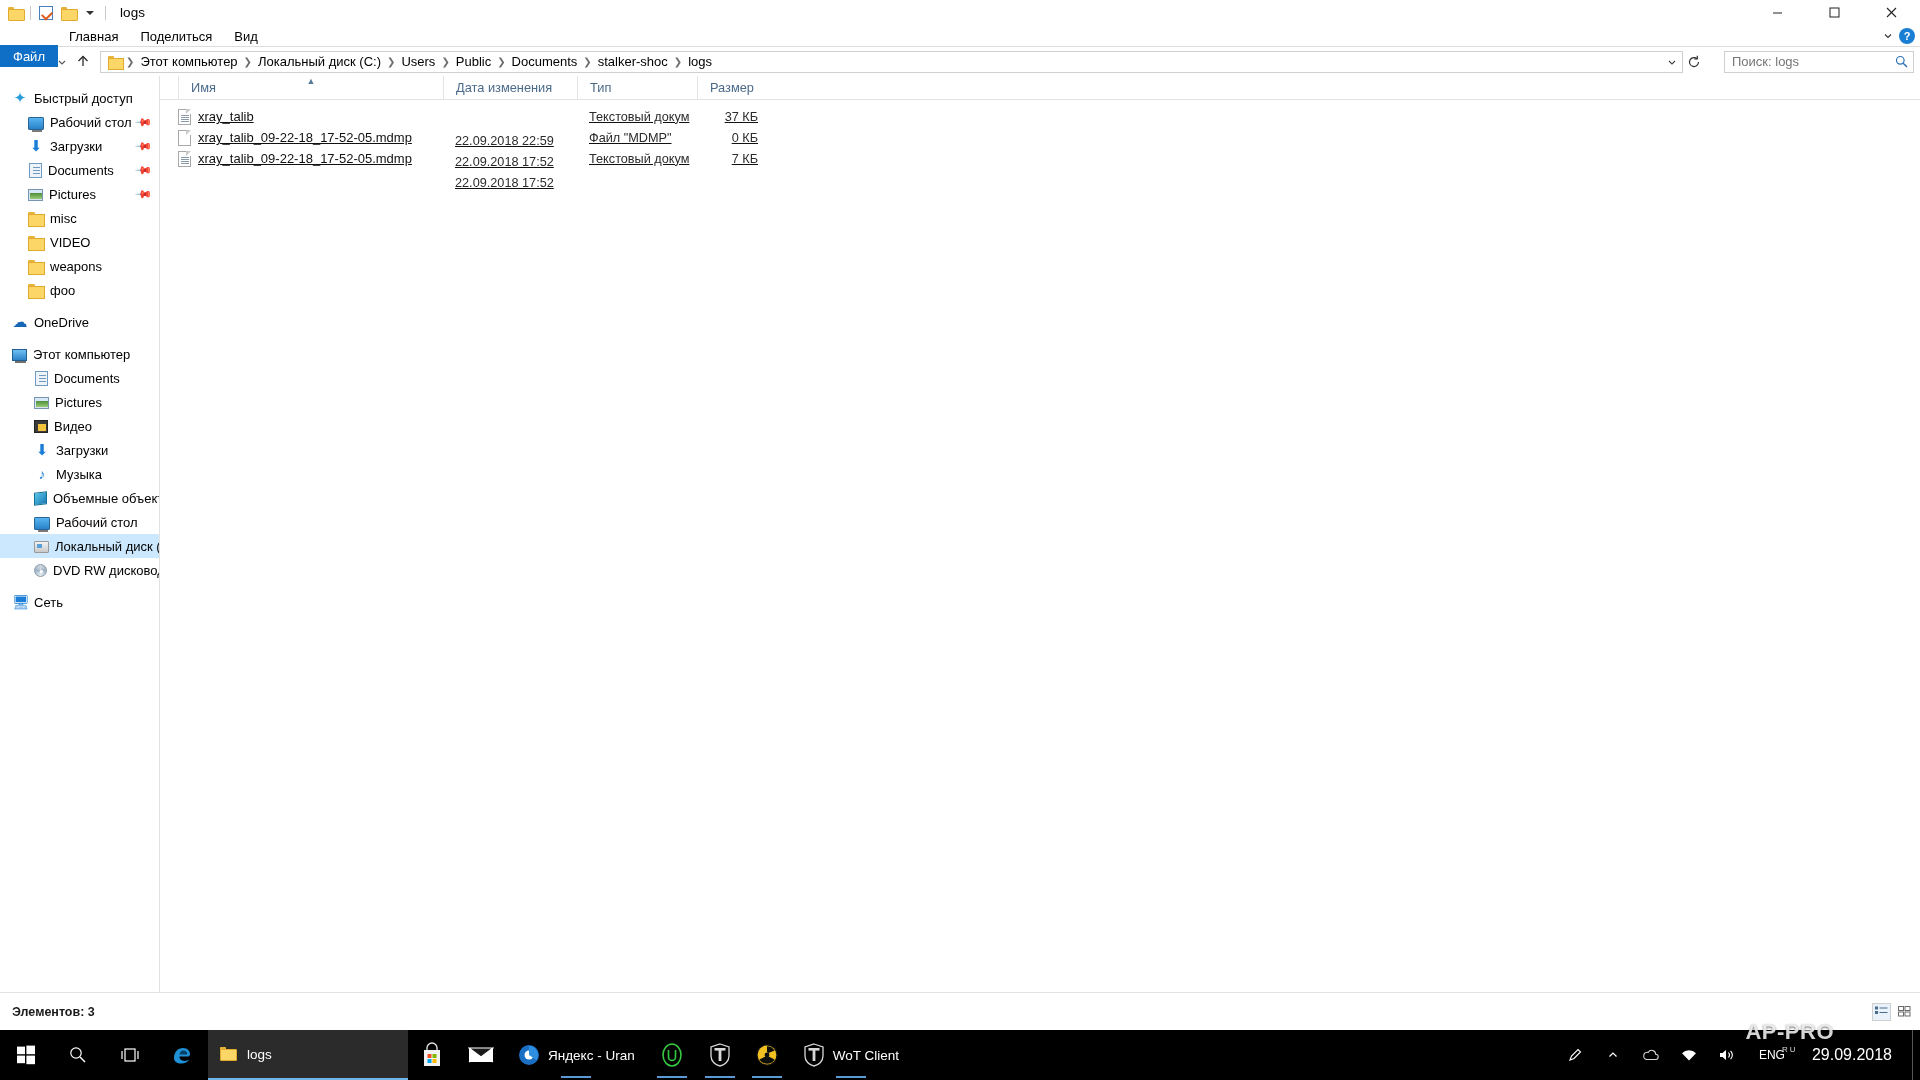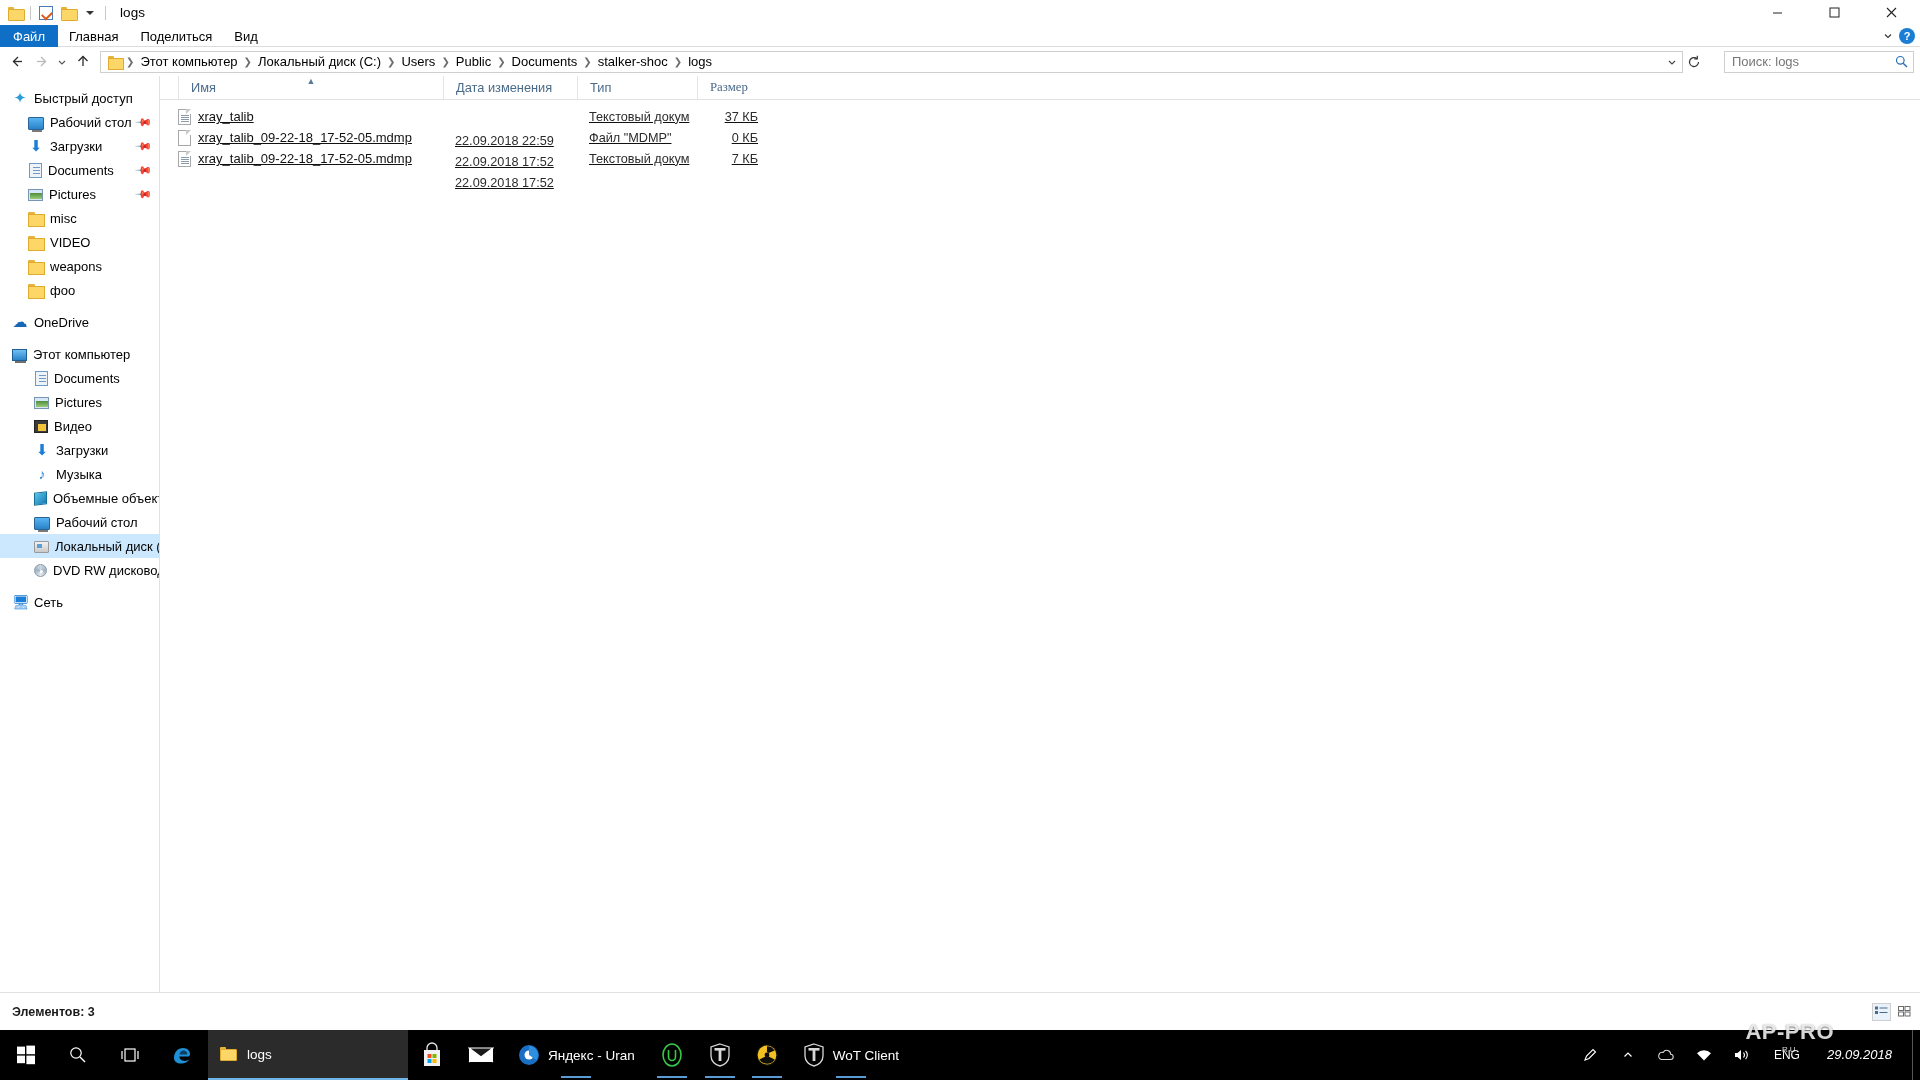--- a/index.html
+++ b/index.html
@@ -69,21 +69,21 @@
 
   
   .ribbon-tabs{
     height:22px; background:#ffffff; display:flex; align-items:stretch;
     border-bottom:1px solid #dcdcdc; flex:none; position:relative;
   }
   .rtab{
     display:flex;align-items:center;justify-content:center;
     padding:0 11px; font-size:13px; color:#000; height:22px;
   }
-  .rtab.file{ background:#0f6fc6; color:#ffffff; padding:8px 13px; }
+  .rtab.file{ background:#0f6fc6; color:#ffffff; padding:8px 13px;margin-top:20px; }
   .ribbon-right{
     position:absolute; right:0; top:0; display:flex; align-items:center; height:22px; gap:2px; padding-right:5px;
   }
   .ribbon-expand{ width:18px;height:18px;display:flex;align-items:center;justify-content:center;}
   .help-circle{
     width:16px;height:16px;border-radius:50%;background:#1a7fd4;color:#fff;
     font-size:11px;display:flex;align-items:center;justify-content:center;font-weight:bold;
   }
 
   
@@ -228,21 +228,21 @@
     position:relative; flex:none;
   }
   .col{
     font-size:12.8px; color:#4a6a8a; display:flex;align-items:center;
     padding-left:12px; position:relative; border-left:1px solid #e4e4e4;
   }
   .col:first-child{ border-left:none; }
   .col.c-name{ width:265px; }
   .col.c-date{ width:134px;text-align:right; }
   .col.c-type{ width:120px; }
-  .col.c-size{ width:75px;font-family:Liberation Serif, serif; }
+  .col.c-size{ width:75px; }
   .sort-arrow{
     position:absolute; left:50%; top:1px; transform:translateX(-50%);
     font-size:9px; color:#5a7a9a; line-height:8px;
   }
   .col-head-pad{ width:18px; flex:none; }
 
   .rows{ flex:1; overflow:hidden; padding-top:6px; }
   .row{
     height:21px; display:flex; align-items:center; font-size:13px; color:#111;text-decoration:underline;
   }
@@ -300,21 +300,21 @@
   .tb-app.running::after{
     content:"";position:absolute;left:50%;transform:translateX(-50%);
     bottom:2px;width:30px;height:2px;background:#5a9bd4;
   }
   .tb-tray{
     position:absolute;right:0;height:36px;display:flex;align-items:center;gap:12px;
   }
   .tray-ico{ width:26px;height:50px;display:flex;align-items:center;justify-content:center;color:#fff;}
   .tb-clock{
     display:flex;flex-direction:column;align-items:center;justify-content:center;
-    color:#fff;font-size:13px;line-height:14px;padding:0 8px;min-width:66px;font-style:italic;
+    color:#fff;font-size:16px;line-height:14px;padding:0 8px;min-width:66px;
   }
   .tb-lang{ color:#fff;font-size:12px;padding:0 7px; }
   .tb-showdesk{ width:8px;height:50px;border-left:1px solid #555; }
   .watermark{
     position:absolute; right:86px; bottom:26px; z-index:60;
     color:#e8e8e8; font-size:22px; font-weight:bold; letter-spacing:0.5px;
     font-family:"Liberation Sans", sans-serif; opacity:0.92;
     text-shadow:0 1px 2px rgba(0,0,0,0.6);
   }
   .wm-sub{ font-size:8px; font-weight:normal; letter-spacing:2px; text-align:center; }

